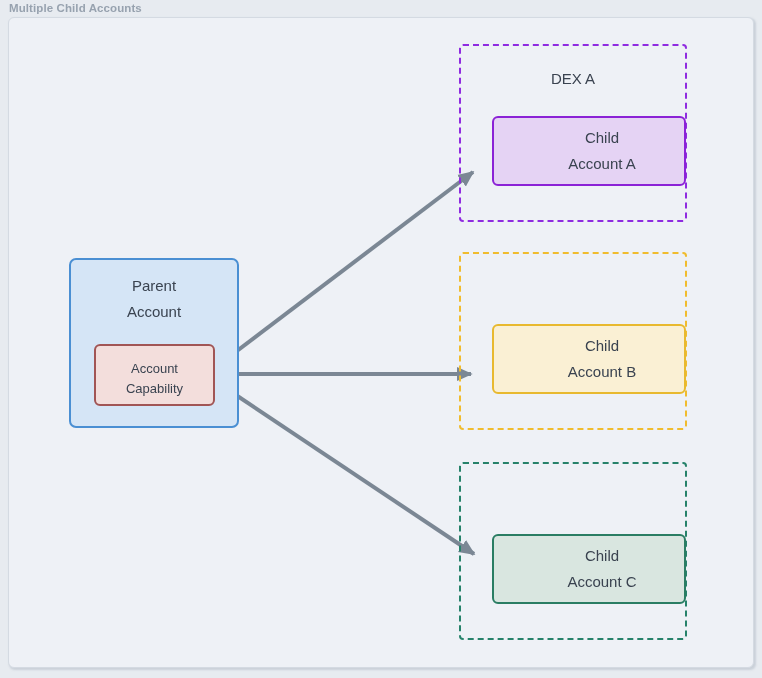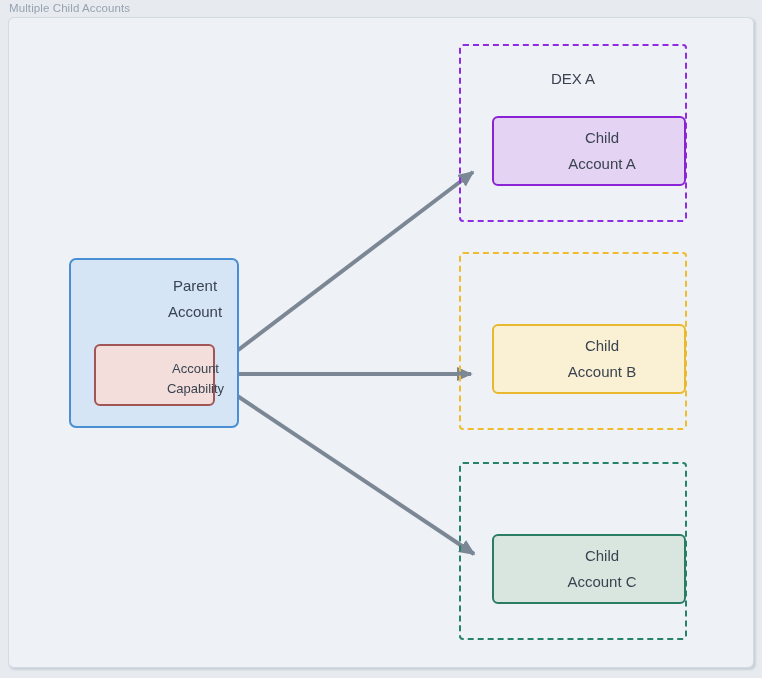--- a/index.html
+++ b/index.html
@@ -6,21 +6,21 @@
   body{
     position:relative;
     width:762px;height:678px;
     background:#e7ebf0;
     font-family:"Liberation Sans",sans-serif;
     color:#3a4350;
     overflow:hidden;
   }
   .diagram-title{
     position:absolute;left:9px;top:2px;
-    font-size:11.5px;font-weight:normal;
+    font-size:11.5px;font-weight:bold;
     color:#97a2af;letter-spacing:.1px;
   }
   .panel{
     position:absolute;left:8px;top:17px;
     width:744px;height:649px;
     background:#eef1f6;
     border:1px solid #d4dae2;
     border-radius:6px;
     box-shadow:1.5px 1.5px 2px rgba(150,160,175,.35);
   }
@@ -37,21 +37,21 @@
   }
   
   .parent-box{
     position:absolute;left:69px;top:258px;
     width:166px;height:166px;
     background:#d5e5f6;
     border:2px solid #4a8fd3;
     border-radius:7px;
   }
   .parent-box .node-label{
-    position:absolute;left:0;top:13px;width:100%;margin-left:41px;
+    position:absolute;left:0;top:13px;width:100%;
   }
   .capability-box{
     position:absolute;left:23px;top:84px;
     width:117px;height:58px;
     background:#f3dedc;
     border:2px solid #a15555;
     border-radius:6px;
     display:flex;align-items:center;justify-content:center;
   }
   .capability-box .node-label{

